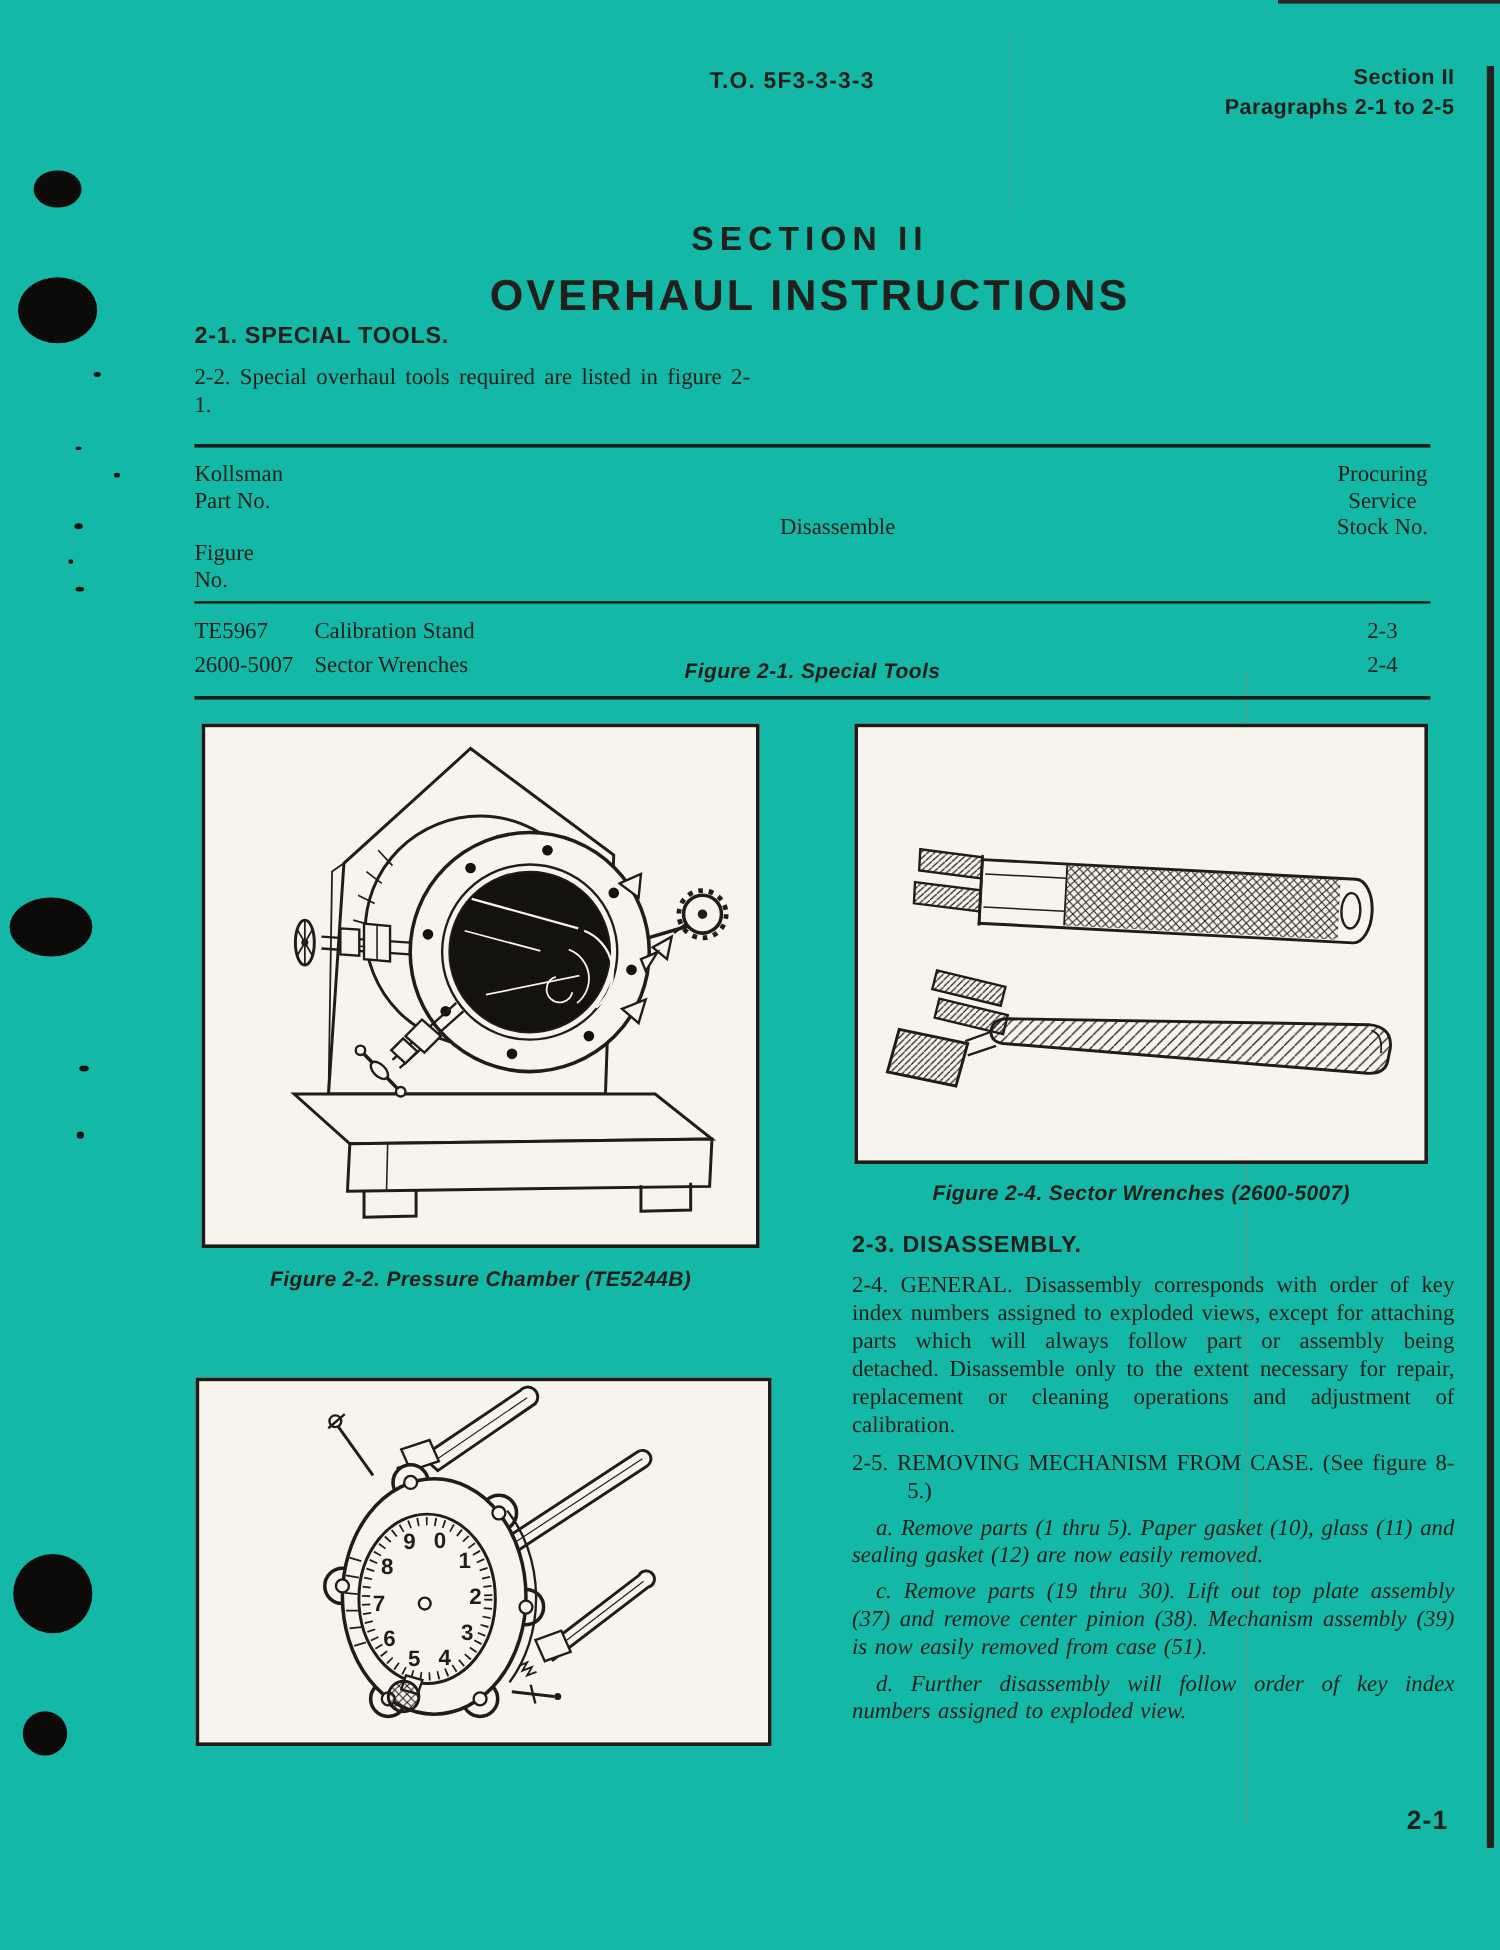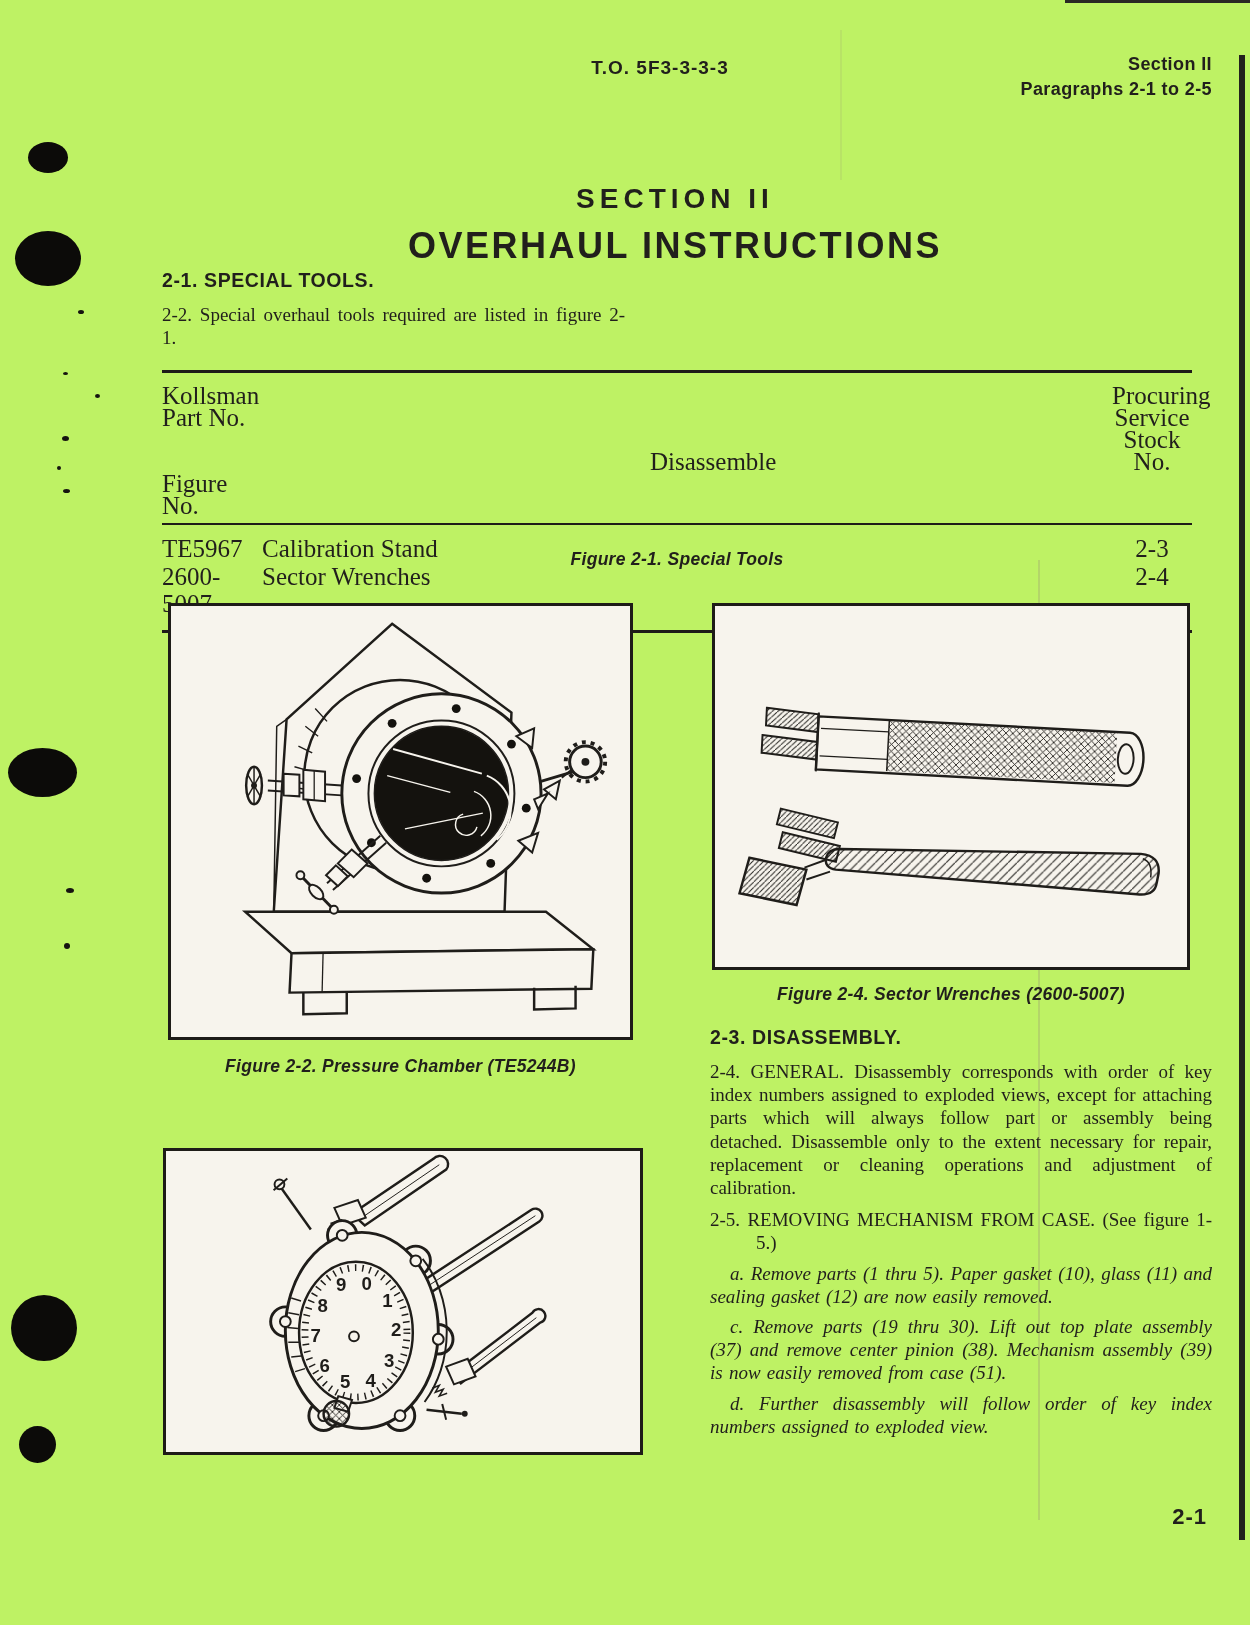--- a/index.html
+++ b/index.html
@@ -1,20 +1,20 @@
 <!DOCTYPE html>
 <html><head>
 <meta charset="utf-8">
 <style>
   html,body{margin:0;padding:0;background:#e7e3da;}
   #page{
     position:relative;
     width:1250px;height:1625px;
     margin:0 auto;
-    background:#bef264;
+    background:#14b8a6;
     overflow:hidden;
     color:#211f1c;
     font-family:"Liberation Serif", serif;
   }
   .abs{position:absolute;}
   .sans{font-family:"Liberation Sans", sans-serif;}
 
   
   .hdr-to{left:410px;top:57px;width:500px;text-align:center;
     font-size:19px;font-weight:bold;letter-spacing:1px;}
@@ -28,21 +28,21 @@
 
   .sec-heading{font-size:19.5px;font-weight:bold;letter-spacing:.6px;}
   .h-21{left:162px;top:269px;}
 
   .para{font-size:19px;line-height:23.2px;text-align:justify;word-spacing:1.5px;}
   .p-22{left:162px;top:303px;width:463px;}
 
   
   .tools-table{left:162px;top:370px;width:1030px;
     border-top:3px solid #1e1c18;border-bottom:3px solid #1e1c18;
-    font-size:25px;}
+    font-size:19px;}
   .t-head{display:grid;grid-template-columns:100px 388px 1fr 80px;
     padding:12px 0 6px 0;border-bottom:2px solid #1e1c18;line-height:22px;min-height:52px;}
   .t-head .c1{grid-column:1/3;}
   .t-head .c2{align-self:end;}
   .t-head .c3{text-align:center;}
   .t-head .c4{text-align:left;}
   .t-body{padding:10px 0 12px 0;}
   .t-row{display:grid;grid-template-columns:100px 388px 1fr 80px;line-height:27.5px;}
   .t-row .c2{}
   .t-row .c3{text-align:center;}
@@ -328,21 +328,21 @@
         <path d="M 112 258 L 90 266 M 116 270 L 92 278" stroke-width="2"></path>
         <path d="M 34 256 L 92 268 L 82 304 L 24 292 Z" fill="url(#ht4b)"></path>
       </g>
     </svg>
   </div>
   <div class="abs fig-caption cap-24">Figure 2-4. Sector Wrenches (2600-5007)</div>
 
   <div class="abs right-col">
     <h3 class="sans sec-heading">2-3. DISASSEMBLY.</h3>
     <p class="para p-gen" style="margin-bottom:0;">2-4. GENERAL. Disassembly corresponds with order of key index numbers assigned to exploded views, except for attaching parts which will always follow part or assembly being detached. Disassemble only to the extent necessary for repair, replacement or cleaning operations and adjustment of calibration.</p>
-    <p class="para p-rem" style="margin-bottom:0;">2-5. REMOVING MECHANISM FROM CASE. (See figure 1-5.)</p>
+    <p class="para p-rem" style="margin-bottom:0;">2-5. REMOVING MECHANISM FROM CASE. (See figure 8-5.)</p>
     <p class="para p-step" style="margin-bottom:0;">a. Remove parts (1 thru 5). Paper gasket (10), glass (11) and sealing gasket (12) are now easily removed.</p>
     <p class="para p-step" style="margin-bottom:0;">c. Remove parts (19 thru 30). Lift out top plate assembly (37) and remove center pinion (38). Mechanism assembly (39) is now easily removed from case (51).</p>
     <p class="para p-step" style="margin-bottom:0;">d. Further disassembly will follow order of key index numbers assigned to exploded view.</p>
   </div>
 
   <div class="abs sans page-num">2-1</div>
 
 </div>
 
 </body></html>

